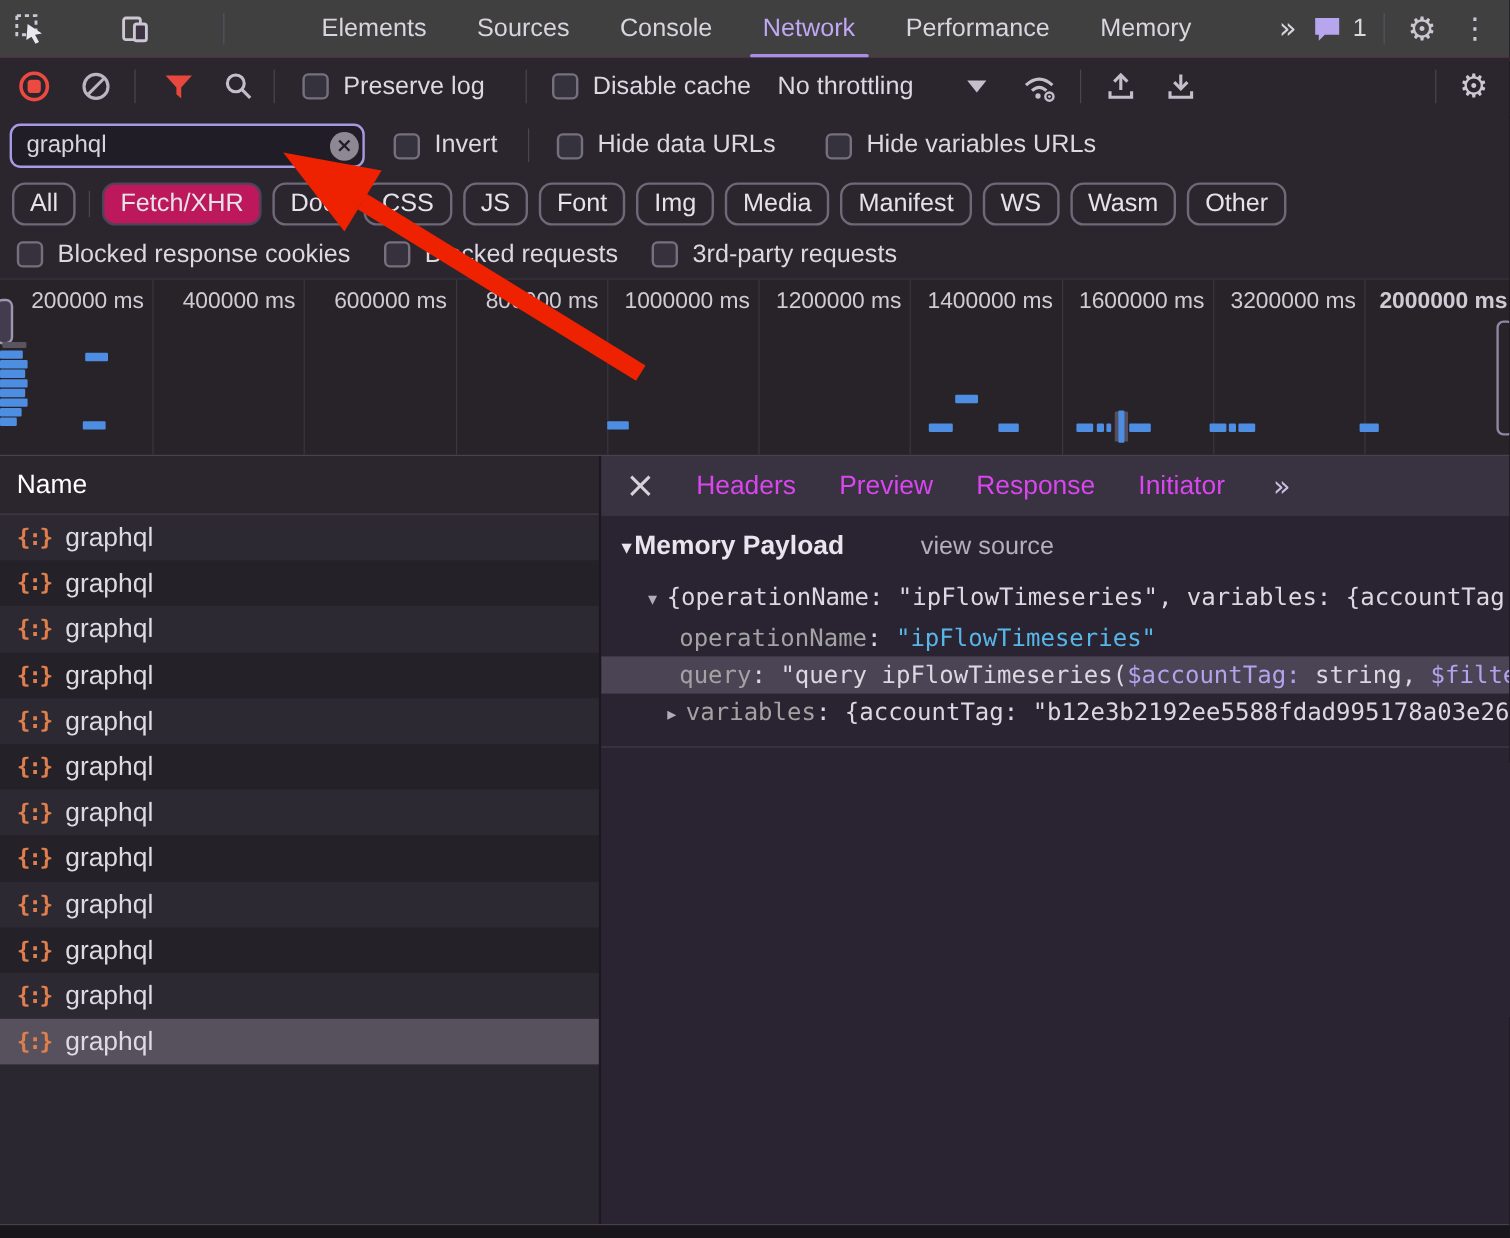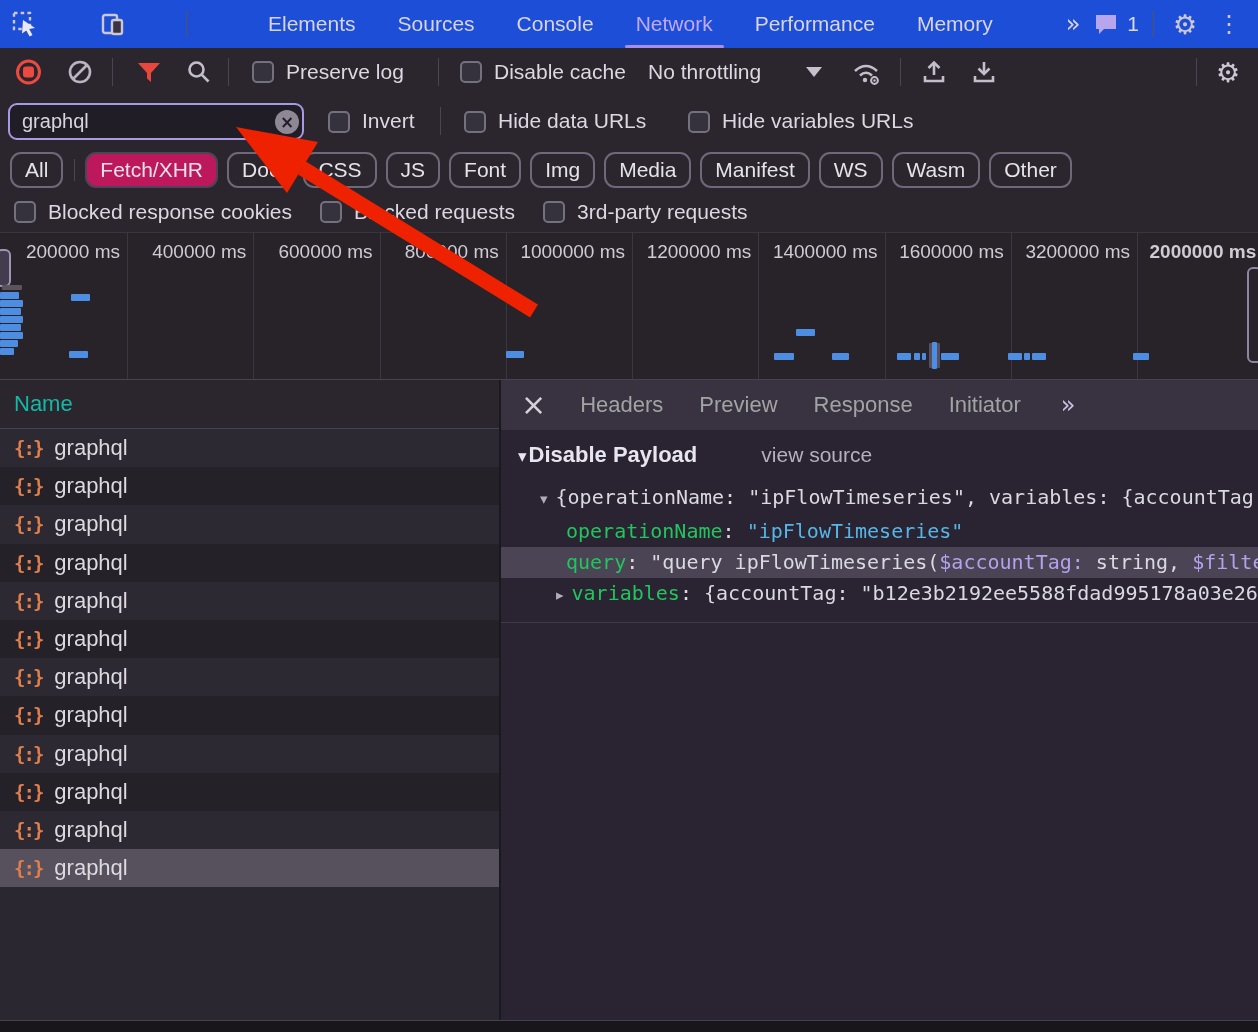--- a/index.html
+++ b/index.html
@@ -2,21 +2,21 @@
 <html><head>
 <meta charset="utf-8">
 <style>
   html,body{margin:0;padding:0;background:#141117;}
   .ui{position:relative;width:1258px;height:1032px;background:#2b262e;overflow:hidden;
       font-family:"Liberation Sans",sans-serif;color:#d9d4dd;-webkit-font-smoothing:antialiased;}
   .sym{font-family:"DejaVu Sans",sans-serif;}
   .abs{position:absolute;}
 
   
-  .tabbar{position:absolute;left:0;top:0;width:1258px;height:48px;background:#1d4ed8;
+  .tabbar{position:absolute;left:0;top:0;width:1258px;height:48px;background:#404040;
           border-bottom:3px solid #be185d;display:flex;align-items:center;gap:42px;}
   .tabbar .icon-btn{width:34px;height:34px;display:flex;align-items:center;justify-content:center;cursor:pointer;}
   .tb-div{width:1px;height:26px;background:#57505f;margin:0 4px;}
   #main-tabs{display:flex;height:48px;margin-left:14px;}
   .tab{position:relative;display:flex;align-items:center;padding:0 21px;font-size:21px;color:#d9d4dd;cursor:pointer;}
   .tab.sel{color:#c2a8f4;}
   .tab.sel::after{content:"";position:absolute;left:10px;right:10px;bottom:0;height:3px;background:#a78fe8;border-radius:2px;}
   .more-tabs{font-size:24px;color:#d9d4dd;padding:0 10px;cursor:pointer;}
   .tab-right{position:absolute;right:0;top:0;height:48px;display:flex;align-items:center;gap:10px;padding-right:12px;}
   .issues{display:flex;align-items:center;gap:8px;cursor:pointer;}
@@ -59,48 +59,48 @@
             border-top:1px solid #3a3441;border-bottom:1px solid #474150;box-sizing:border-box;overflow:hidden;cursor:pointer;}
   .tl-div{position:absolute;top:0;bottom:0;width:1px;background:#3b3642;}
   .tl-label{position:absolute;top:8px;font-size:19px;color:#cfcad4;white-space:nowrap;transform:translateX(-100%);}
   .tl-bar{position:absolute;border-radius:1px;}
   .tl-handle-l{position:absolute;left:-4px;top:16px;width:11px;height:34px;border:2px solid #9d96b2;border-radius:6px;background:#423c4e;}
   .tl-handle-r{position:absolute;right:-4px;top:34px;width:11px;height:92px;border:2px solid #8d86a0;border-radius:6px;background:transparent;}
 
   
   .left-panel{position:absolute;left:0;top:380px;width:501px;bottom:12px;background:#2b2730;border-right:2px solid #1b181f;box-sizing:border-box;}
   .name-header{height:49px;background:#2b262e;border-bottom:1px solid #474150;display:flex;align-items:center;
-               padding-left:14px;font-size:22px;color:#14b8a6;box-sizing:border-box;}
+               padding-left:14px;font-size:22px;color:#ffffff;box-sizing:border-box;}
   .req-row{height:38.2px;display:flex;align-items:center;padding-left:14px;font-size:22px;color:#dedae2;cursor:pointer;}
   .req-row:nth-child(odd){background:#2d2932;}
   .req-row:nth-child(even){background:#252129;}
   .req-row.sel{background:#57515e;}
   .req-icon{font-family:"DejaVu Sans Mono",monospace;font-weight:bold;font-size:19px;color:#e07f4c;margin-right:12px;letter-spacing:-2px;}
 
   
   .right-panel{position:absolute;left:501px;top:380px;right:0;bottom:12px;background:#272130;}
   .detail-tabs{height:50px;background:#393240;display:flex;align-items:center;}
   .close-x{font-size:30px;color:#d6d1da;padding:0 16px 0 20px;cursor:pointer;line-height:1;}
-  .dtab{position:relative;height:50px;display:flex;align-items:center;padding:0 18px;font-size:22px;color:#a3a3a3;cursor:pointer;}
+  .dtab{position:relative;height:50px;display:flex;align-items:center;padding:0 18px;font-size:22px;color:#d946ef;cursor:pointer;}
   .dtab.sel{color:#c3a9f6;}
   .dtab.sel::after{content:"";position:absolute;left:10px;right:10px;bottom:0;height:3px;background:#a78fe8;border-radius:2px;}
   .d-more{font-size:24px;color:#c9bfe0;padding:0 14px;cursor:pointer;margin-left:8px;}
 
   .payload{position:absolute;left:0;top:50px;right:0;bottom:0;background:#2a2432;overflow:hidden;}
   .pl-header{position:absolute;left:17px;top:12px;display:flex;align-items:baseline;}
   .pl-arrow{font-size:17px;color:#e9e5ee;margin-right:2px;}
   .pl-title{font-size:22px;font-weight:bold;color:#e9e5ee;}
   .view-src{font-size:21px;color:#b5afbe;margin-left:64px;cursor:pointer;}
   #payload-rows{position:absolute;left:0;top:52px;right:0;}
   .prow{height:31px;line-height:31px;font-family:"DejaVu Sans Mono",monospace;font-size:20px;white-space:nowrap;overflow:hidden;box-sizing:border-box;cursor:pointer;}
   .prow.first{margin-bottom:3px;}
   .prow.sel{background:#4a4454;}
   .tree-arrow{font-family:"DejaVu Sans",sans-serif;font-size:15px;color:#b1abbc;margin-right:8px;}
   .seg-plain{color:#dcd8e2;}
-  .seg-key{color:#22c55e;}
+  .seg-key{color:#a3a3a3;}
   .seg-string{color:#56b6e8;}
   .seg-var{color:#b4a2ec;}
   .pl-hr{position:absolute;left:0;right:0;top:192px;height:1px;background:#3f3949;}
 
   .bottom-strip{position:absolute;left:0;bottom:0;width:1258px;height:12px;background:#18151b;border-top:1px solid #45404d;box-sizing:border-box;}
 
   svg.lineart{display:block;}
   .annot{position:absolute;left:0;top:0;pointer-events:none;z-index:50;}
 </style>
 </head>
@@ -360,21 +360,21 @@
           <div class="dtab">Headers</div>
           <div class="dtab">Preview</div>
           <div class="dtab">Response</div>
           <div class="dtab">Initiator</div>
         </div>
       <span class="d-more sym">»</span>
     </div>
     <div class="payload">
       <div class="pl-header">
         <span class="pl-arrow sym">▾</span>
-        <span class="pl-title">Disable Payload</span>
+        <span class="pl-title">Memory Payload</span>
         <span class="view-src">view source</span>
       </div>
       <div id="payload-rows">
           <div class="prow first" style="padding-left: 39px;"><span class="tree-arrow">▾</span><span class="seg-plain">{operationName: "ipFlowTimeseries", variables: {accountTag</span></div>
           <div class="prow" style="padding-left: 65px;"><span class="seg-key">operationName</span><span class="seg-plain">: </span><span class="seg-string">"ipFlowTimeseries"</span></div>
           <div class="prow sel" style="padding-left: 65px;"><span class="seg-key">query</span><span class="seg-plain">: </span><span class="seg-plain">"query ipFlowTimeseries(</span><span class="seg-var">$accountTag:</span><span class="seg-plain"> string, </span><span class="seg-var">$filte</span></div>
           <div class="prow" style="padding-left: 55px;"><span class="tree-arrow">▸</span><span class="seg-key">variables</span><span class="seg-plain">: </span><span class="seg-plain">{accountTag: "b12e3b2192ee5588fdad995178a03e26</span></div>
         </div>
       <div class="pl-hr"></div>
     </div>

